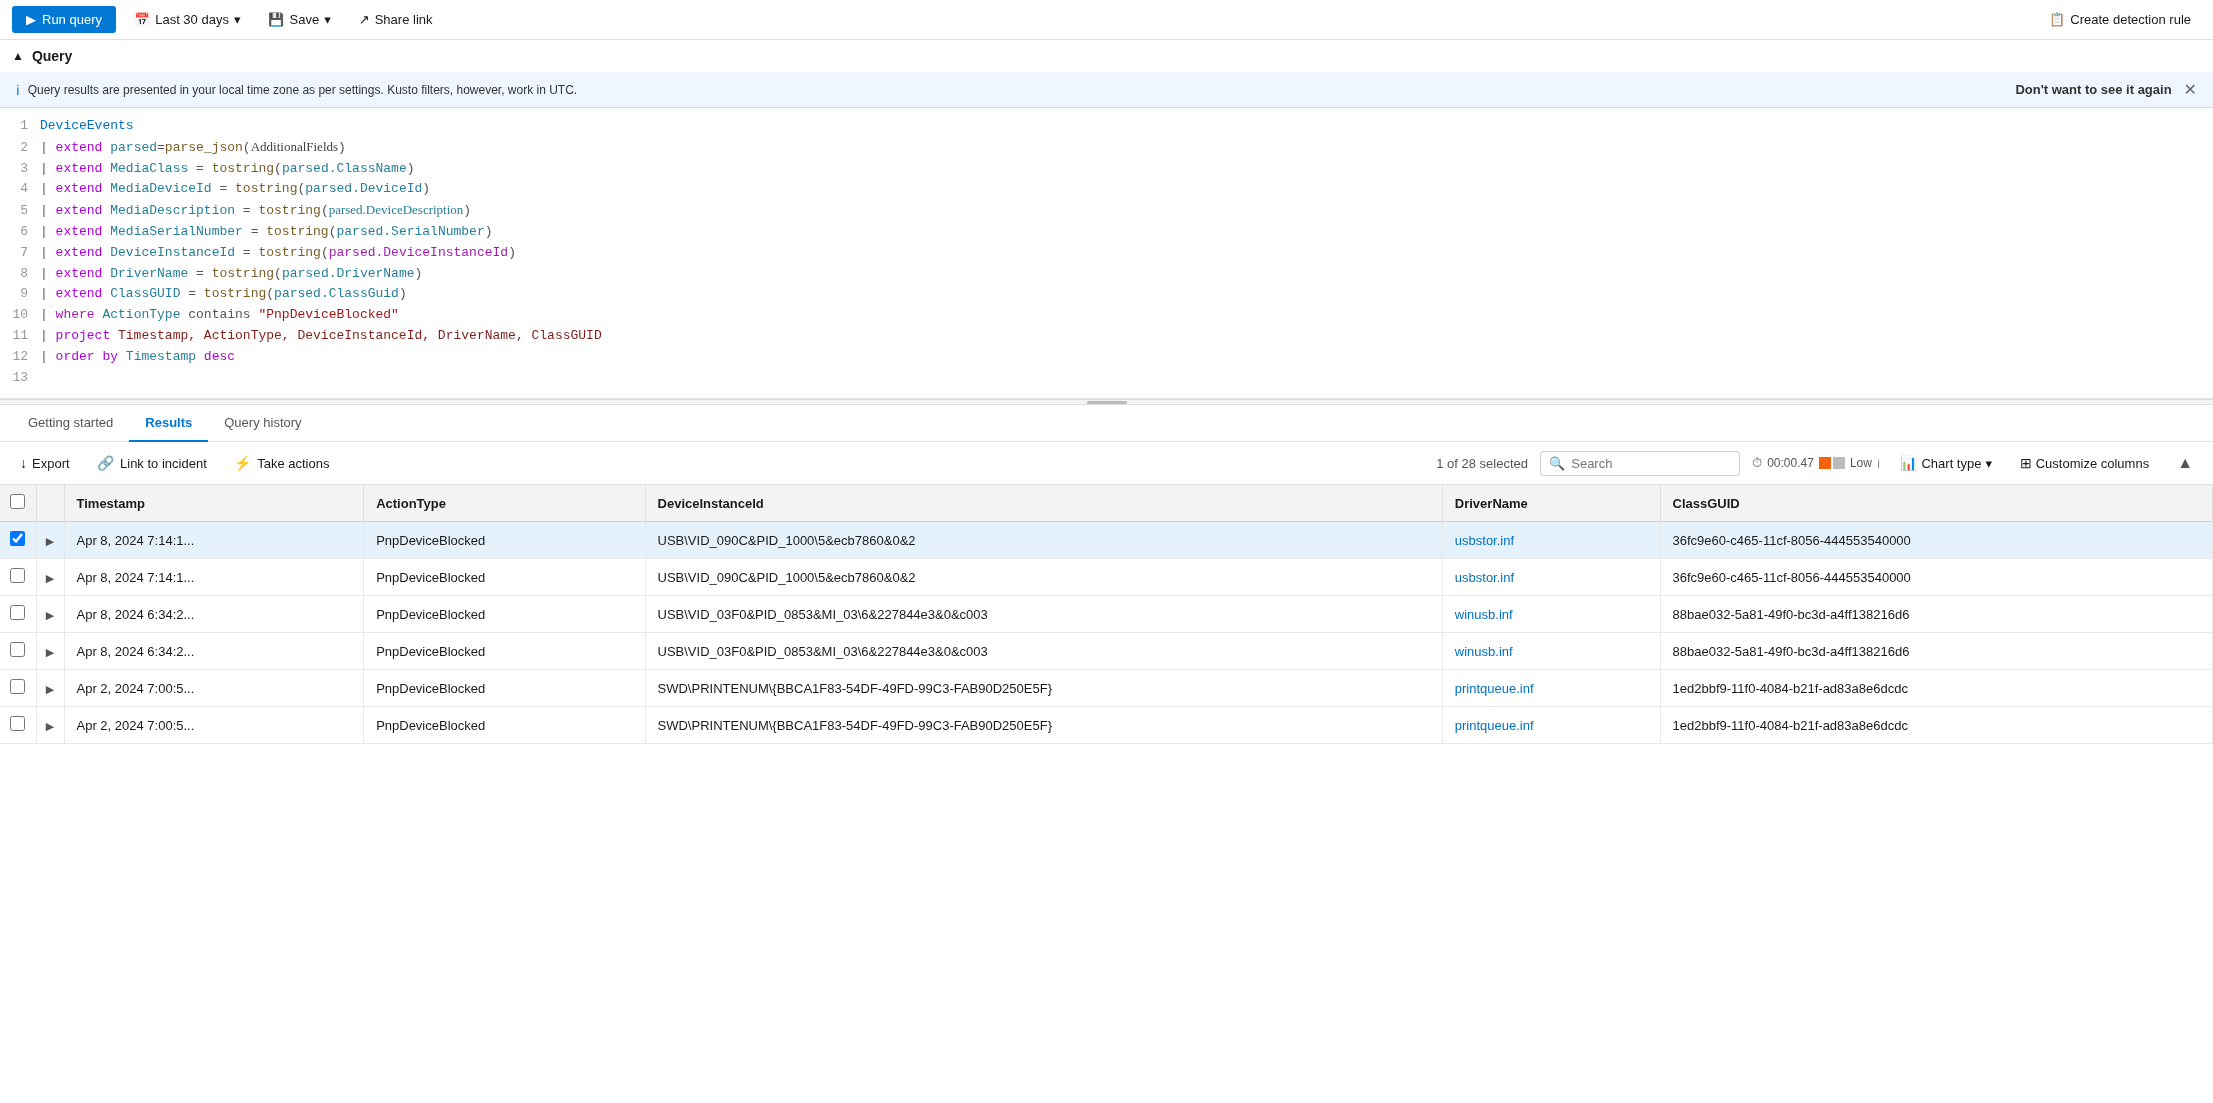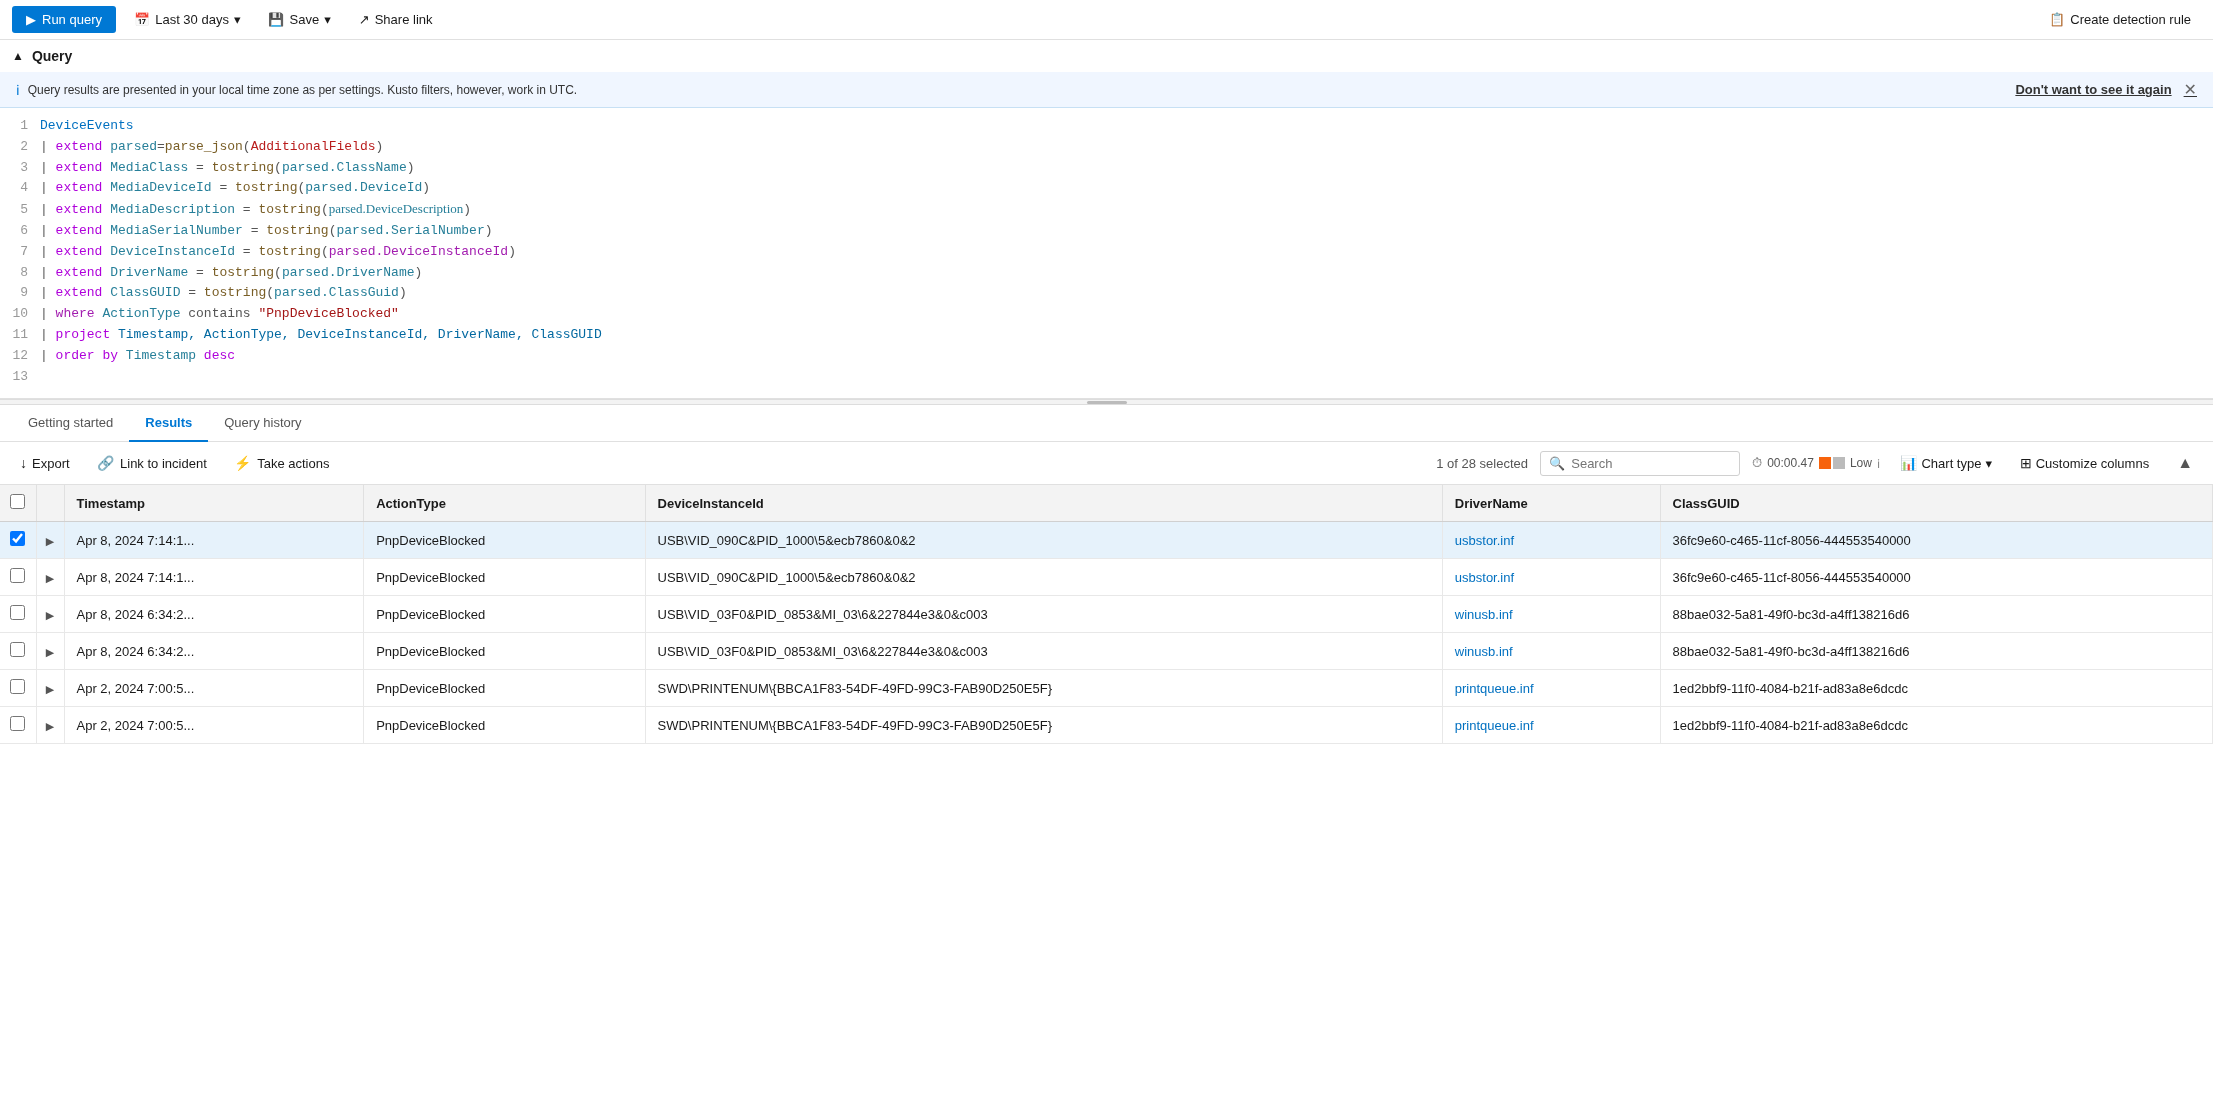--- a/index.html
+++ b/index.html
@@ -27,21 +27,21 @@
     .query-header {
       display: flex; align-items: center; padding: 8px 12px; gap: 8px;
       cursor: pointer; font-weight: 600; font-size: 14px;
     }
     .info-banner {
       background: #f0f6ff; border-bottom: 1px solid #c7e0f4;
       display: flex; align-items: center; justify-content: space-between;
       padding: 8px 16px; font-size: 12px; color: #333;
     }
     .info-banner-left { display: flex; align-items: center; gap: 8px; }
-    .info-banner-right { display: flex; align-items: center; gap: 12px; font-weight: 600; font-size: 13px; text-decoration: underline; }
+    .info-banner-right { display: flex; align-items: center; gap: 12px; font-weight: 600; font-size: 13px; }
     .close-btn { background: none; border: none; cursor: pointer; font-size: 16px; color: #666; }
 
     .code-editor {
       background: #fff; padding: 8px 0; font-family: 'Consolas', 'Courier New', monospace;
       font-size: 13px; line-height: 1.6; min-height: 290px;
     }
     .code-line { display: flex; align-items: baseline; padding: 0 4px; }
     .line-num { width: 36px; text-align: right; color: #999; padding-right: 12px; user-select: none; flex-shrink: 0; }
     .code-text { color: #1a1a1a; }
     .kw-table { color: #0070c0; font-weight: 500; }
@@ -169,21 +169,21 @@
   <div class="code-editor">
 
     <div class="code-line">
       <span class="line-num">1</span>
       <span class="code-text kw-table">DeviceEvents</span>
     </div>
 
     <div class="code-line">
       <span class="line-num">2</span>
       <span class="code-text">
-        <span style="color:#555;">| </span><span style="color:#af00db;">extend</span><span style="color:#267f99;"> parsed</span><span style="color:#555;">=</span><span style="color:#795e26;">parse_json</span><span style="color:#555;">(</span><span style="color:#b91c1c;">AdditionalFields</span><span style="color:#555;">)</span>
+        <span style="color:#555;">| </span><span style="color:#af00db;">extend</span><span style="color:#267f99;"> parsed</span><span style="color:#555;">=</span><span style="color:#795e26;">parse_json</span><span style="color:#555;">(</span><span style="color:#404040;font-family:Liberation Serif, serif;">AdditionalFields</span><span style="color:#555;">)</span>
       </span>
     </div>
 
     <div class="code-line">
       <span class="line-num">3</span>
       <span class="code-text">
         <span style="color:#555;">| </span><span style="color:#af00db;">extend</span><span style="color:#267f99;"> MediaClass</span><span style="color:#555;"> = </span><span style="color:#795e26;">tostring</span><span style="color:#555;">(</span><span style="color:#267f99;">parsed.ClassName</span><span style="color:#555;">)</span>
       </span>
     </div>
 
@@ -232,21 +232,21 @@
     <div class="code-line">
       <span class="line-num">10</span>
       <span class="code-text">
         <span style="color:#555;">| </span><span style="color:#a21caf;">where</span><span style="color:#267f99;"> ActionType</span><span style="color:#555;"> contains </span><span style="color:#a31515;">"PnpDeviceBlocked"</span>
       </span>
     </div>
 
     <div class="code-line">
       <span class="line-num">11</span>
       <span class="code-text">
-        <span style="color:#555;">| </span><span style="color:#af00db;">project</span><span style="color:#0369a1;"> Timestamp, ActionType, DeviceInstanceId, DriverName, ClassGUID</span>
+        <span style="color:#555;">| </span><span style="color:#af00db;">project</span><span style="color:#7f1d1d;"> Timestamp, ActionType, DeviceInstanceId, DriverName, ClassGUID</span>
       </span>
     </div>
 
     <div class="code-line">
       <span class="line-num">12</span>
       <span class="code-text">
         <span style="color:#555;">| </span><span style="color:#af00db;">order by</span><span style="color:#267f99;"> Timestamp</span><span style="color:#af00db;"> desc</span>
       </span>
     </div>
 

